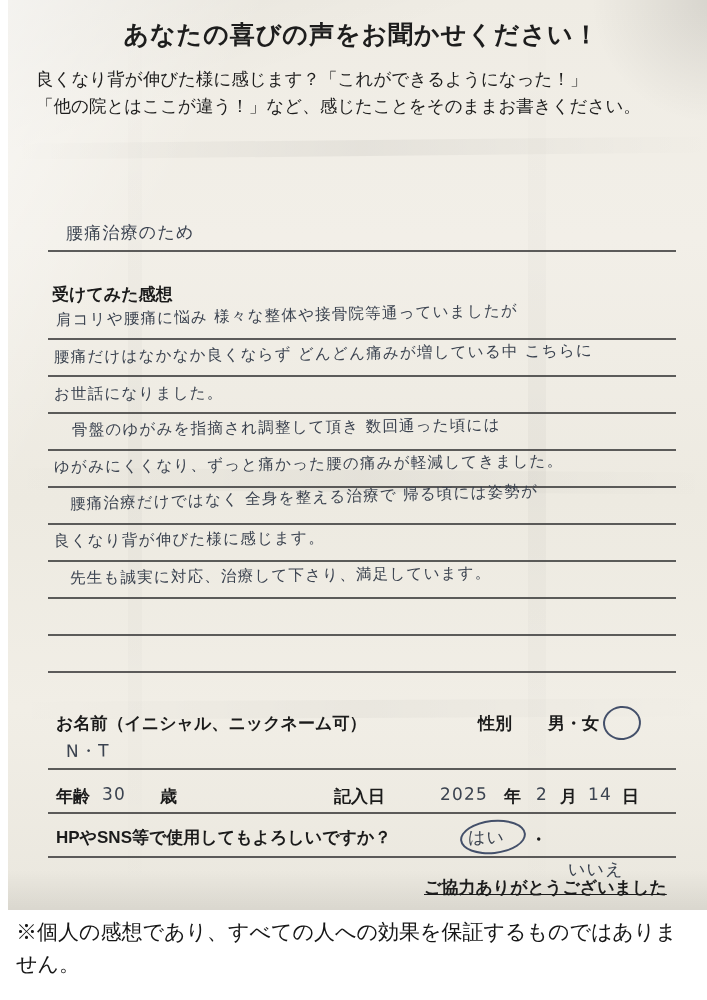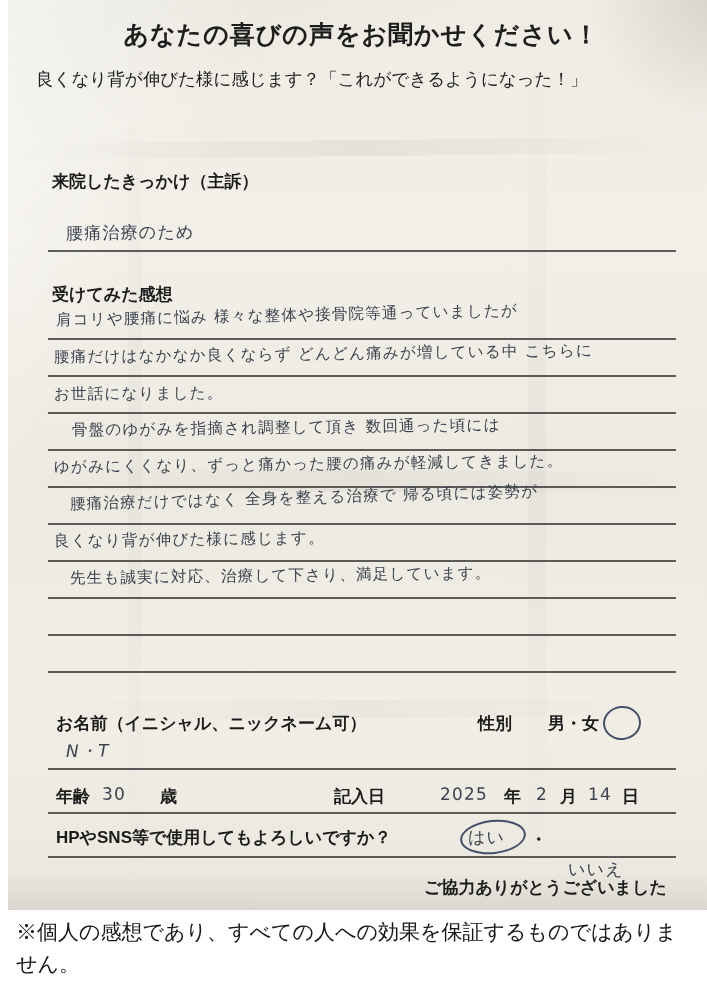--- a/index.html
+++ b/index.html
@@ -93,21 +93,21 @@
     color: #1b1b1b;
   }
   .lbl-reason { left: 44px; top: 170px; }
   .lbl-impression { left: 44px; top: 283px; }
   .lbl-name { left: 48px; top: 712px; }
   .lbl-gender { left: 470px; top: 712px; }
   .lbl-age { left: 48px; top: 785px; }
   .lbl-agesuffix { left: 152px; top: 785px; }
   .lbl-date { left: 318px; top: 785px; margin-left: 8px; }
   .lbl-permission { left: 48px; top: 826px; }
-  .lbl-thanks { left: 416px; top: 876px; font-weight: bold; }
+  .lbl-thanks { left: 416px; top: 876px; font-weight: bold; text-decoration: underline; }
 
   
   .rule {
     position: absolute;
     height: 1.6px;
     background: #3a3a3a;
     opacity: .82;
   }
 
   
@@ -156,23 +156,23 @@
     <div class="crease c3"></div>
     <div class="crease v1"></div>
     <div class="crease v2"></div>
     <div class="corner-shadow"></div>
     <div class="bottom-shadow"></div>
 
     <div class="doc-title">あなたの喜びの声をお聞かせください！</div>
 
     <div class="lead">
       <div>良くなり背が伸びた様に感じます？「これができるようになった！」</div>
+      <div>「他の院とはここが違う！」など、感じたことをそのままお書きください。</div>
     </div>
 
-    <div class="label-print lbl-reason">来院したきっかけ（主訴）</div>
     <div class="rule" style="left:40px; top:250px; width:628px;"></div>
     <div class="hand tilt2" style="left:58px; top:222px;">腰痛治療のため</div>
 
     <div class="label-print lbl-impression">受けてみた感想</div>
 
     <div class="rule" style="left:40px; top:338px; width:628px;"></div>
     <div class="rule" style="left:40px; top:375px; width:628px;"></div>
     <div class="rule" style="left:40px; top:412px; width:628px;"></div>
     <div class="rule" style="left:40px; top:449px; width:628px;"></div>
     <div class="rule" style="left:40px; top:486px; width:628px;"></div>
@@ -190,21 +190,21 @@
     <div class="hand tilt3 small" style="left:62px; top:494px;">腰痛治療だけではなく 全身を整える治療で 帰る頃には姿勢が</div>
     <div class="hand tilt2 small" style="left:46px; top:531px;">良くなり背が伸びた様に感じます。</div>
     <div class="hand tilt2 small" style="left:62px; top:568px;">先生も誠実に対応、治療して下さり、満足しています。</div>
 
     <div class="label-print lbl-name">お名前（イニシャル、ニックネーム可）</div>
     <div class="label-print lbl-gender">性別</div>
     <div class="label-print" style="left:540px; top:712px;">男・女</div>
     <div class="circle-mark" style="left:595px; top:706px; width:34px; height:30px;"></div>
 
     <div class="rule" style="left:40px; top:768px; width:628px;"></div>
-    <div class="hand tilt2" style="left:58px; top:740px;font-style:italic;">N・T</div>
+    <div class="hand tilt2" style="left:58px; top:740px;">N・T</div>
 
     <div class="label-print lbl-age">年齢</div>
     <div class="hand" style="left:94px; top:784px;">30</div>
     <div class="label-print lbl-agesuffix">歳</div>
 
     <div class="label-print lbl-date">記入日</div>
     <div class="hand tilt4" style="left:432px; top:784px;">2025</div>
     <div class="label-print" style="left:496px; top:785px;">年</div>
     <div class="hand tilt4" style="left:528px; top:784px;">2</div>
     <div class="label-print" style="left:552px; top:785px;">月</div>

